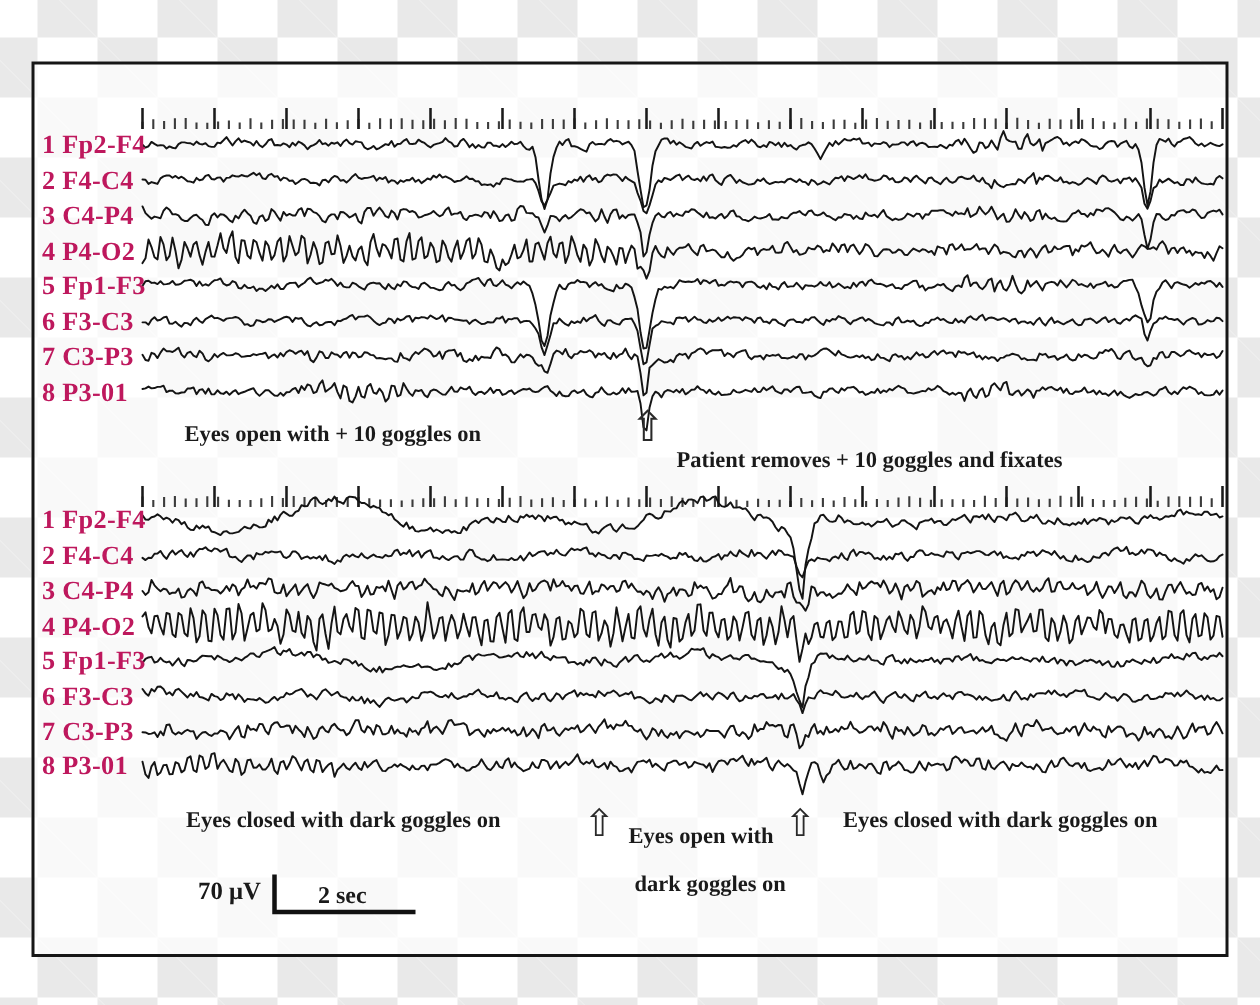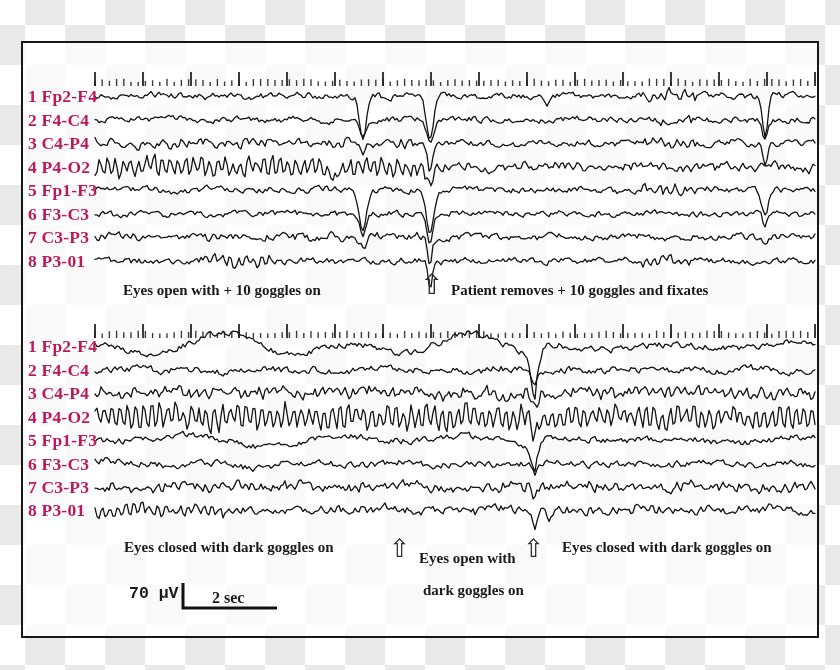--- a/index.html
+++ b/index.html
@@ -17,21 +17,21 @@
     position:absolute;left:21px;top:41px;width:794px;height:593px;
     border:2.5px solid #161616;background:rgba(255,255,255,0.74);
   }
   #fig{position:absolute;left:0;top:0;pointer-events:none;}
   .txt{position:absolute;color:#1a1a1a;font-weight:bold;font-size:15px;line-height:20px;white-space:nowrap;}
   .chlabel{position:absolute;left:28px;color:#be185d;font-weight:bold;font-size:17.5px;line-height:20px;white-space:nowrap;letter-spacing:0.2px;}
   .arrow{
     position:absolute;color:#2a2a2a;font-family:"DejaVu Sans",sans-serif;
     font-size:25px;line-height:25px;font-weight:normal;
   }
-  .scale-uv{text-align:center;width:48px;font-family:Liberation Mono, monospace;}
+  .scale-uv{text-align:center;width:48px;}
 </style>
 </head>
 <body>
 
 <div class="panel"></div>
 
 <svg id="fig" width="840" height="670">
     <path d="M95.0,86 V81.1 M102.2,86 V79.5 M109.4,86 V80.7 M116.6,86 V78.9 M123.8,86 V78.7 M131.0,86 V81.7 M138.2,86 V81.8 M145.4,86 V81.0 M152.6,86 V80.3 M159.8,86 V81.7 M167.0,86 V78.8 M174.2,86 V81.7 M181.4,86 V79.8 M188.6,86 V79.3 M195.8,86 V79.6 M203.0,86 V79.9 M210.2,86 V81.9 M217.4,86 V79.1 M224.6,86 V81.5 M231.8,86 V80.2 M239.0,86 V79.3 M246.2,86 V81.8 M253.4,86 V78.9 M260.6,86 V79.1 M267.8,86 V78.9 M275.0,86 V79.9 M282.2,86 V80.1 M289.4,86 V79.2 M296.6,86 V80.2 M303.8,86 V78.7 M311.0,86 V79.2 M318.2,86 V81.3 M325.4,86 V81.4 M332.6,86 V80.8 M339.8,86 V79.7 M347.0,86 V81.1 M354.2,86 V81.6 M361.4,86 V79.4 M368.6,86 V79.3 M375.8,86 V79.7 M383.0,86 V78.9 M390.2,86 V81.6 M397.4,86 V80.2 M404.6,86 V78.8 M411.8,86 V80.0 M419.0,86 V80.2 M426.2,86 V79.5 M433.4,86 V80.3 M440.6,86 V81.9 M447.8,86 V80.1 M455.0,86 V79.2 M462.2,86 V80.5 M469.4,86 V79.9 M476.6,86 V80.4 M483.8,86 V80.7 M491.0,86 V80.0 M498.2,86 V79.7 M505.4,86 V81.5 M512.6,86 V80.2 M519.8,86 V81.1 M527.0,86 V79.9 M534.2,86 V78.7 M541.4,86 V80.6 M548.6,86 V81.3 M555.8,86 V79.7 M563.0,86 V79.8 M570.2,86 V81.8 M577.4,86 V79.7 M584.6,86 V78.7 M591.8,86 V80.5 M599.0,86 V80.0 M606.2,86 V79.8 M613.4,86 V81.6 M620.6,86 V80.1 M627.8,86 V81.3 M635.0,86 V81.2 M642.2,86 V81.4 M649.4,86 V78.6 M656.6,86 V78.8 M663.8,86 V79.0 M671.0,86 V81.9 M678.2,86 V78.5 M685.4,86 V80.0 M692.6,86 V81.8 M699.8,86 V79.2 M707.0,86 V79.7 M714.2,86 V79.6 M721.4,86 V79.9 M728.6,86 V78.7 M735.8,86 V80.9 M743.0,86 V81.7 M750.2,86 V78.8 M757.4,86 V81.1 M764.6,86 V79.0 M771.8,86 V79.1 M779.0,86 V79.5 M786.2,86 V81.2 M793.4,86 V79.6 M800.6,86 V79.0 M807.8,86 V80.8 " stroke="#1a1a1a" stroke-width="1.4" fill="none" opacity="0.85"></path>
     <path d="M95,86 V72 M143,86 V72 M191,86 V72 M239,86 V72 M287,86 V72 M335,86 V72 M383,86 V72 M431,86 V72 M479,86 V72 M527,86 V72 M575,86 V72 M623,86 V72 M671,86 V72 M719,86 V72 M767,86 V72 M815,86 V72 " stroke="#1a1a1a" stroke-width="1.7" fill="none"></path>
     <path d="M95.0,338 V331.0 M102.2,338 V333.4 M109.4,338 V331.3 M116.6,338 V330.7 M123.8,338 V332.3 M131.0,338 V332.2 M138.2,338 V330.8 M145.4,338 V331.1 M152.6,338 V333.1 M159.8,338 V333.4 M167.0,338 V333.3 M174.2,338 V332.2 M181.4,338 V330.7 M188.6,338 V332.0 M195.8,338 V330.7 M203.0,338 V331.4 M210.2,338 V330.9 M217.4,338 V333.3 M224.6,338 V331.4 M231.8,338 V331.8 M239.0,338 V331.3 M246.2,338 V332.2 M253.4,338 V333.0 M260.6,338 V332.9 M267.8,338 V333.6 M275.0,338 V333.0 M282.2,338 V332.2 M289.4,338 V332.2 M296.6,338 V330.8 M303.8,338 V332.9 M311.0,338 V331.1 M318.2,338 V332.2 M325.4,338 V332.0 M332.6,338 V332.6 M339.8,338 V331.9 M347.0,338 V330.6 M354.2,338 V333.0 M361.4,338 V332.1 M368.6,338 V331.5 M375.8,338 V333.3 M383.0,338 V332.8 M390.2,338 V332.4 M397.4,338 V333.7 M404.6,338 V331.0 M411.8,338 V333.1 M419.0,338 V331.6 M426.2,338 V332.8 M433.4,338 V331.7 M440.6,338 V332.6 M447.8,338 V330.9 M455.0,338 V331.8 M462.2,338 V333.7 M469.4,338 V331.4 M476.6,338 V331.9 M483.8,338 V331.0 M491.0,338 V333.2 M498.2,338 V333.8 M505.4,338 V332.5 M512.6,338 V333.3 M519.8,338 V333.1 M527.0,338 V334.0 M534.2,338 V332.0 M541.4,338 V333.5 M548.6,338 V332.0 M555.8,338 V333.7 M563.0,338 V331.4 M570.2,338 V332.8 M577.4,338 V334.0 M584.6,338 V332.7 M591.8,338 V333.3 M599.0,338 V331.7 M606.2,338 V330.8 M613.4,338 V331.9 M620.6,338 V333.2 M627.8,338 V332.9 M635.0,338 V332.9 M642.2,338 V332.8 M649.4,338 V333.4 M656.6,338 V330.5 M663.8,338 V332.0 M671.0,338 V331.5 M678.2,338 V332.4 M685.4,338 V331.6 M692.6,338 V332.9 M699.8,338 V332.5 M707.0,338 V330.5 M714.2,338 V331.1 M721.4,338 V331.0 M728.6,338 V332.6 M735.8,338 V333.3 M743.0,338 V333.4 M750.2,338 V331.9 M757.4,338 V331.1 M764.6,338 V332.4 M771.8,338 V333.8 M779.0,338 V331.0 M786.2,338 V330.8 M793.4,338 V331.2 M800.6,338 V330.8 M807.8,338 V332.1 " stroke="#1a1a1a" stroke-width="1.4" fill="none" opacity="0.85"></path>
@@ -68,21 +68,21 @@
 <div class="chlabel" style="top:360px">2 F4-C4</div>
 <div class="chlabel" style="top:383px">3 C4-P4</div>
 <div class="chlabel" style="top:407px">4 P4-O2</div>
 <div class="chlabel" style="top:430px">5 Fp1-F3</div>
 <div class="chlabel" style="top:454px">6 F3-C3</div>
 <div class="chlabel" style="top:477px">7 C3-P3</div>
 <div class="chlabel" style="top:500px">8 P3-01</div>
 
 <div class="txt" style="left:123px;top:280px">Eyes open with + 10 goggles on</div>
 <div class="arrow" style="left:420px;top:271px;font-size:28px;line-height:28px">⇧</div>
-<div class="txt" style="left:451px;top:280px">Patient removes + 10 goggles and fixates</div>
+<div class="txt" style="left:451px;top:297px">Patient removes + 10 goggles and fixates</div>
 
 <div class="txt" style="left:124px;top:537px">Eyes closed with dark goggles on</div>
 <div class="arrow" style="left:389px;top:536px">⇧</div>
 <div class="arrow" style="left:523px;top:536px">⇧</div>
 <div class="txt" style="left:562px;top:537px">Eyes closed with dark goggles on</div>
 <div class="txt" style="left:419px;top:548px">Eyes open with</div>
 <div class="txt" style="left:423px;top:580px">dark goggles on</div>
 
 <div class="txt scale-uv" style="left:129px;top:584px;font-size:16.5px">70 μV</div>
 <div class="txt" style="left:212px;top:588px;font-size:16px">2 sec</div>

